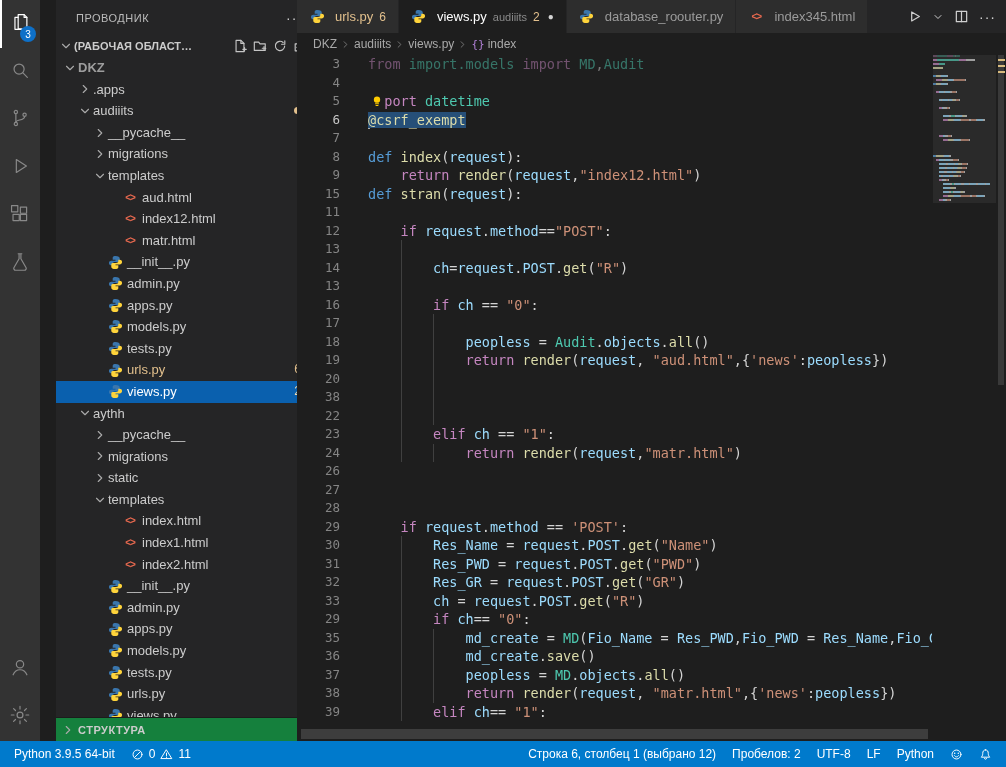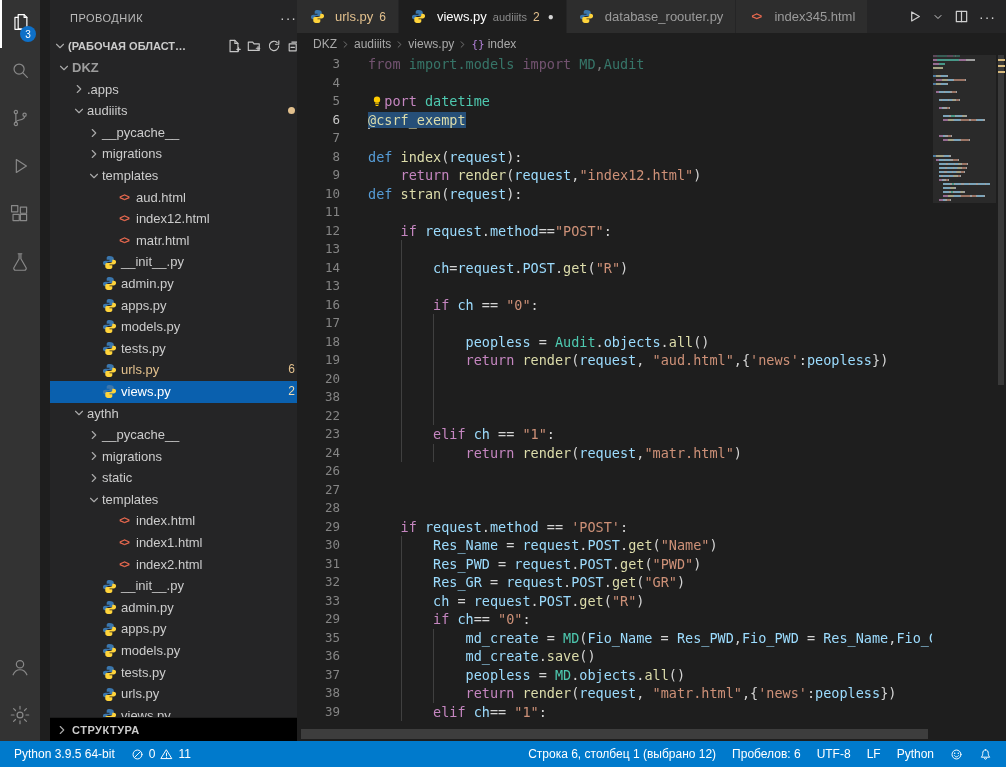--- a/index.html
+++ b/index.html
@@ -11,42 +11,42 @@
   .activitybar { position:absolute; left:0; top:0; width:40px; bottom:26px; background:#333333;
                  display:flex; flex-direction:column; justify-content:space-between; }
   .ab-item { position:relative; height:48px; display:flex; align-items:center; justify-content:center;
              color:#898989; cursor:pointer; }
   .ab-item.active { color:#ffffff; box-shadow:inset 2px 0 0 #ffffff; }
   .ab-badge { position:absolute; right:4px; bottom:6px; min-width:16px; height:16px; border-radius:9px;
               background:#0e70c8; color:#fff; font-size:10px; display:flex; align-items:center;
               justify-content:center; padding:0 3px; }
 
   
-  .sidebar { position:absolute; left:50px; top:0; width:257px; bottom:26px; background:#252526; overflow:hidden; }
+  .sidebar { position:absolute; left:56px; top:0; width:257px; bottom:26px; background:#252526; overflow:hidden; }
   .side-header { height:35px; display:flex; align-items:center; padding:0 10px 0 20px;
                  font-size:11px; letter-spacing:.5px; color:#bbbbbb; }
   .side-more { margin-left:auto; color:#cccccc; font-size:14px; cursor:pointer; letter-spacing:1px; }
   .ws-row { height:22px; display:flex; align-items:center; padding:0 6px 0 2px; font-size:11px;
             font-weight:bold; color:#cccccc; }
   .ws-label { white-space:nowrap; overflow:hidden; text-overflow:ellipsis; max-width:120px; }
   .ws-actions { margin-left:auto; display:flex; gap:6px; color:#c5c5c5; }
   .ws-actions span { cursor:pointer; display:flex; }
   .tree { position:absolute; top:57px; left:0; right:0; bottom:24px; overflow:hidden; }
   .tree-row { position:relative; height:21.6px; line-height:21.6px; display:flex; align-items:center;
               font-size:13px; color:#cccccc; cursor:pointer; white-space:nowrap; }
   .tree-row.selected { background:#0a60ae; color:#ffffff; }
   .tree-row.root-row .t-label { color:#9d9d9d; font-weight:bold; }
   .t-chev { width:16px; display:flex; justify-content:center; color:#aaa; flex:none; }
   .t-icon { width:16px; display:flex; justify-content:center; align-items:center; flex:none; margin-right:4px; }
   .t-html { color:#e8694f; font-size:10px; font-weight:bold; letter-spacing:-1px; }
   .t-label.modified { color:#e2c08d; }
   .t-badge { position:absolute; right:12px; color:#e2c08d; font-size:12px; }
   .tree-row.selected .t-badge { color:#f0dcb2; }
   .t-dot { position:absolute; right:12px; width:7px; height:7px; border-radius:50%; background:#e2c08d; }
-  .outline-row { position:absolute; bottom:0; left:0; right:0; height:24px; background:#000000;
+  .outline-row { position:absolute; bottom:0; left:0; right:0; height:24px; background:#15803d;
                  border-top:1px solid #1c1c1c; display:flex; align-items:center; gap:2px; padding-left:4px;
                  font-size:11px; font-weight:bold; letter-spacing:.5px; color:#cccccc; cursor:pointer; }
 
   
   .editor { position:absolute; left:297px; top:0; right:0; bottom:26px; background:#1e1e1e; }
   .tabbar { display:flex; height:33px; background:#252526; align-items:stretch; }
   .tab { display:flex; align-items:center; gap:6px; padding:0 12px; background:#2d2d2d;
          border-right:1px solid #252526; font-size:13px; color:#9b9b9b; cursor:pointer; }
   .tab.active { background:#1e1e1e; color:#ffffff; }
   .tab .label.mod { color:#e2c08d; }
@@ -559,21 +559,21 @@
         <div class="bulb" style="top: 37px;">
           <svg width="14" height="14" viewBox="0 0 16 16" fill="none" stroke="currentColor" stroke-width="1.3" stroke-linecap="round" stroke-linejoin="round">
             <circle cx="8" cy="6.5" r="3.6" fill="#ffcc00" stroke="none"></circle>
             <path d="M6.3 11.2h3.4M6.9 13.2h2.2" stroke="#ffcc00"></path>
           </svg>
         </div>
         <div class="line cur"><span class="ln">6</span><span class="lc"><span class="caret"></span><span class="tok f sel">@csrf_exempt</span></span></div>
         <div class="line"><span class="ln">7</span><span class="lc"></span></div>
         <div class="line"><span class="ln">8</span><span class="lc"><span class="tok d">def </span><span class="tok f">index</span><span class="tok p">(</span><span class="tok v">request</span><span class="tok p">):</span></span></div>
         <div class="line"><span class="ln">9</span><span class="lc"><span class="ich"></span><span class="tok k">return </span><span class="tok f">render</span><span class="tok p">(</span><span class="tok v">request</span><span class="tok p">,</span><span class="tok s">"index12.html"</span><span class="tok p">)</span></span></div>
-        <div class="line"><span class="ln">10</span><span class="lc"><span class="tok d">def </span><span class="tok f">stran</span><span class="tok p">(</span><span class="tok v">request</span><span class="tok p">):</span></span></div>
+        <div class="line"><span class="ln">15</span><span class="lc"><span class="tok d">def </span><span class="tok f">stran</span><span class="tok p">(</span><span class="tok v">request</span><span class="tok p">):</span></span></div>
         <div class="line"><span class="ln">11</span><span class="lc"></span></div>
         <div class="line"><span class="ln">12</span><span class="lc"><span class="ich"></span><span class="tok k">if </span><span class="tok v">request</span><span class="tok p">.</span><span class="tok v">method</span><span class="tok p">==</span><span class="tok s">"POST"</span><span class="tok p">:</span></span></div>
         <div class="line"><span class="ln">13</span><span class="lc"><span class="ich"></span><span class="ich g"></span></span></div>
         <div class="line"><span class="ln">14</span><span class="lc"><span class="ich"></span><span class="ich g"></span><span class="tok v">ch</span><span class="tok p">=</span><span class="tok v">request</span><span class="tok p">.</span><span class="tok v">POST</span><span class="tok p">.</span><span class="tok f">get</span><span class="tok p">(</span><span class="tok s">"R"</span><span class="tok p">)</span></span></div>
         <div class="line"><span class="ln">13</span><span class="lc"><span class="ich"></span><span class="ich g"></span></span></div>
         <div class="line"><span class="ln">16</span><span class="lc"><span class="ich"></span><span class="ich g"></span><span class="tok k">if </span><span class="tok v">ch</span><span class="tok p"> == </span><span class="tok s">"0"</span><span class="tok p">:</span></span></div>
         <div class="line"><span class="ln">17</span><span class="lc"><span class="ich"></span><span class="ich g"></span><span class="ich g"></span></span></div>
         <div class="line"><span class="ln">18</span><span class="lc"><span class="ich"></span><span class="ich g"></span><span class="ich g"></span><span class="tok v">peopless</span><span class="tok p"> = </span><span class="tok c">Audit</span><span class="tok p">.</span><span class="tok v">objects</span><span class="tok p">.</span><span class="tok f">all</span><span class="tok p">()</span></span></div>
         <div class="line"><span class="ln">19</span><span class="lc"><span class="ich"></span><span class="ich g"></span><span class="ich g"></span><span class="tok k">return </span><span class="tok f">render</span><span class="tok p">(</span><span class="tok v">request</span><span class="tok p">, </span><span class="tok s">"aud.html"</span><span class="tok p">,{</span><span class="tok s">'news'</span><span class="tok p">:</span><span class="tok v">peopless</span><span class="tok p">})</span></span></div>
         <div class="line"><span class="ln">20</span><span class="lc"><span class="ich"></span><span class="ich g"></span><span class="ich g"></span></span></div>
@@ -665,21 +665,21 @@
             </svg>
           </span>
           <span>11</span>
         </div>
       </div>
     <div class="sb-right" id="sb-right">
         <div class="sb-item">
           <span>Строка 6, столбец 1 (выбрано 12)</span>
         </div>
         <div class="sb-item">
-          <span>Пробелов: 6</span>
+          <span>Пробелов: 2</span>
         </div>
         <div class="sb-item">
           <span>UTF-8</span>
         </div>
         <div class="sb-item">
           <span>LF</span>
         </div>
         <div class="sb-item">
           <span>Python</span>
         </div>

